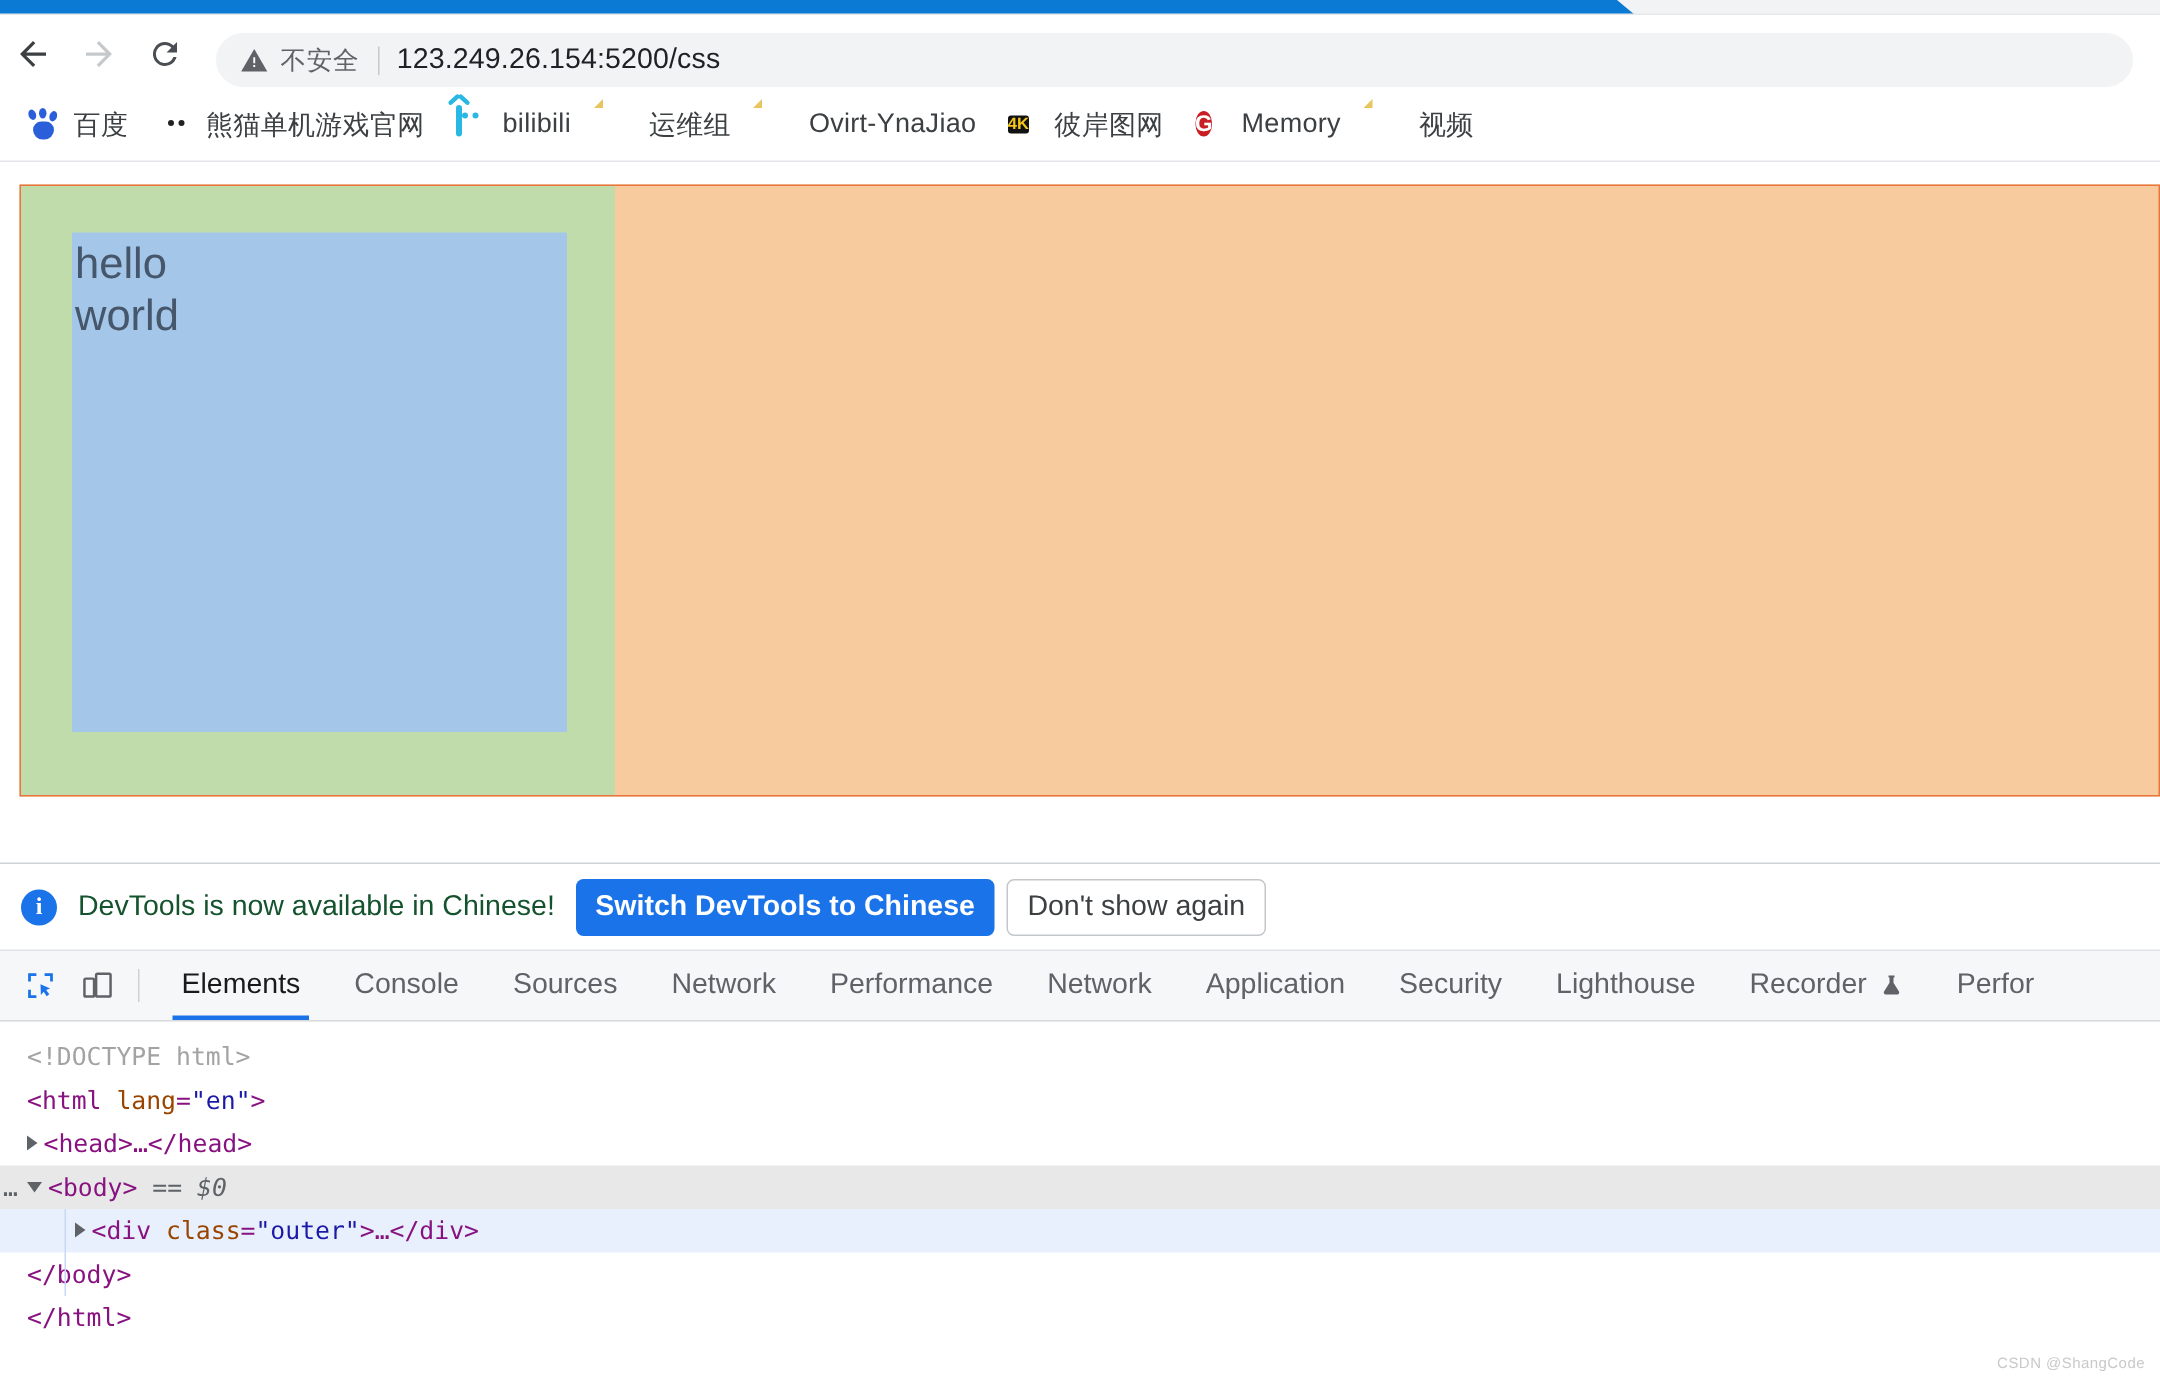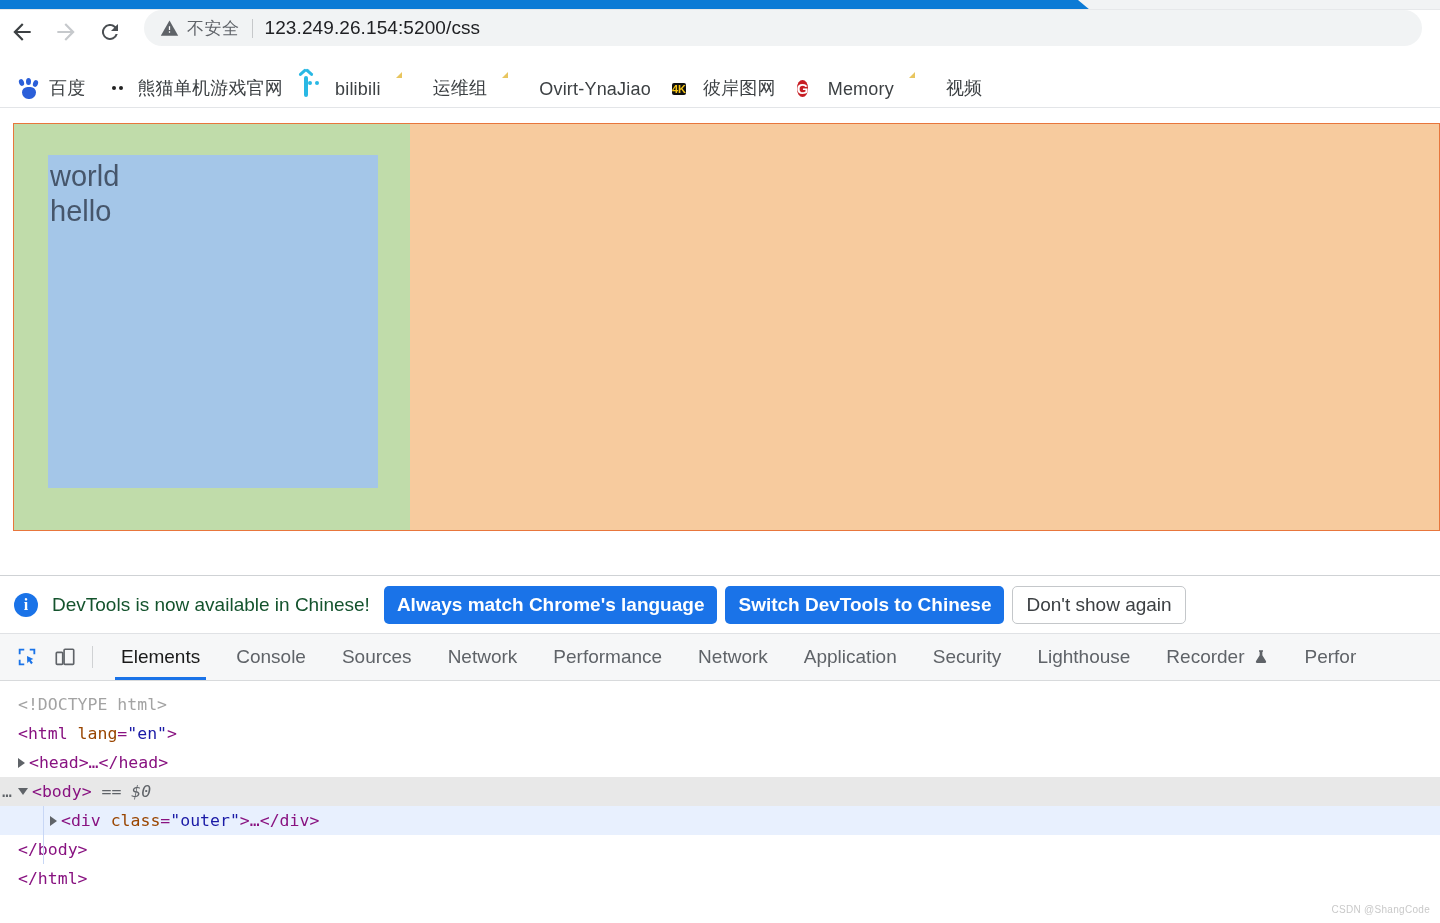--- a/index.html
+++ b/index.html
@@ -30,21 +30,21 @@
   }
   .tabstrip .strip-shadow {
     position: absolute; left: 0; bottom: 0; width: 1440px; height: 1px;
     background: #e6e8ea;
   }
 
   .toolbar {
     position: absolute; left: 0; top: 10px;
     width: 1440px; height: 48px;
     background: #ffffff;
-    display: flex; align-items: flex-start;
+    display: flex; align-items: flex-end;
   }
   .nav-btn {
     width: 44px; height: 44px;
     display: flex; align-items: center; justify-content: center;
     border-radius: 50%;
     flex: none;
   }
   .nav-btn svg { display: block; }
   .omnibox {
     margin-left: 12px;
@@ -81,21 +81,21 @@
   
   .bookmarks {
     position: absolute; left: 0; top: 58px;
     width: 1440px; height: 50px;
     background: #ffffff;
     display: flex; align-items: center;
     padding-left: 16px;
     border-bottom: 1px solid #e3e5e8;
   }
   .bm {
-    display: flex; align-items: flex-end;
+    display: flex; align-items: center;
     height: 34px;
     padding: 0 9px 0 2px;
     border-radius: 4px;
     margin-right: 10px;
     white-space: nowrap;
   }
   .bm .bm-label {
     font-size: 18px;
     color: #3c4043;
     margin-left: 9px;
@@ -387,33 +387,32 @@
     <div class="bm">
       <span class="bm-ico"><span class="folder-ico"></span></span>
       <span class="bm-label">视频</span>
     </div>
   </div>
 
   <div class="viewport">
     <div class="outer-box">
       <div class="middle-box">
         <div class="inner-box">
+          <span>hello</span>
           <span>world</span>
-          <span>hello</span>
         </div>
       </div>
     </div>
   </div>
 
   <div class="devtools">
 
     <div class="dt-banner">
       <span class="info-ico">i</span>
       <span class="banner-text">DevTools is now available in Chinese!</span>
-      <button class="btn-primary">Always match Chrome's language</button>
       <button class="btn-primary">Switch DevTools to Chinese</button>
       <button class="btn-secondary">Don't show again</button>
     </div>
 
     <div class="dt-tabbar">
       <div class="dt-icon-btn">
         <svg width="22" height="22" viewBox="0 0 24 24">
           <path d="M3 3h6v2H5v4H3V3zm12 0h6v6h-2V5h-4V3zM3 15h2v4h4v2H3v-6z" fill="#1a73e8"></path>
           <path d="M12 11l7 3.2-2.9 1.1 2.3 3.1-1.9 1.4-2.2-3.2-2 2.3L12 11z" fill="#1a73e8"></path>
         </svg>

